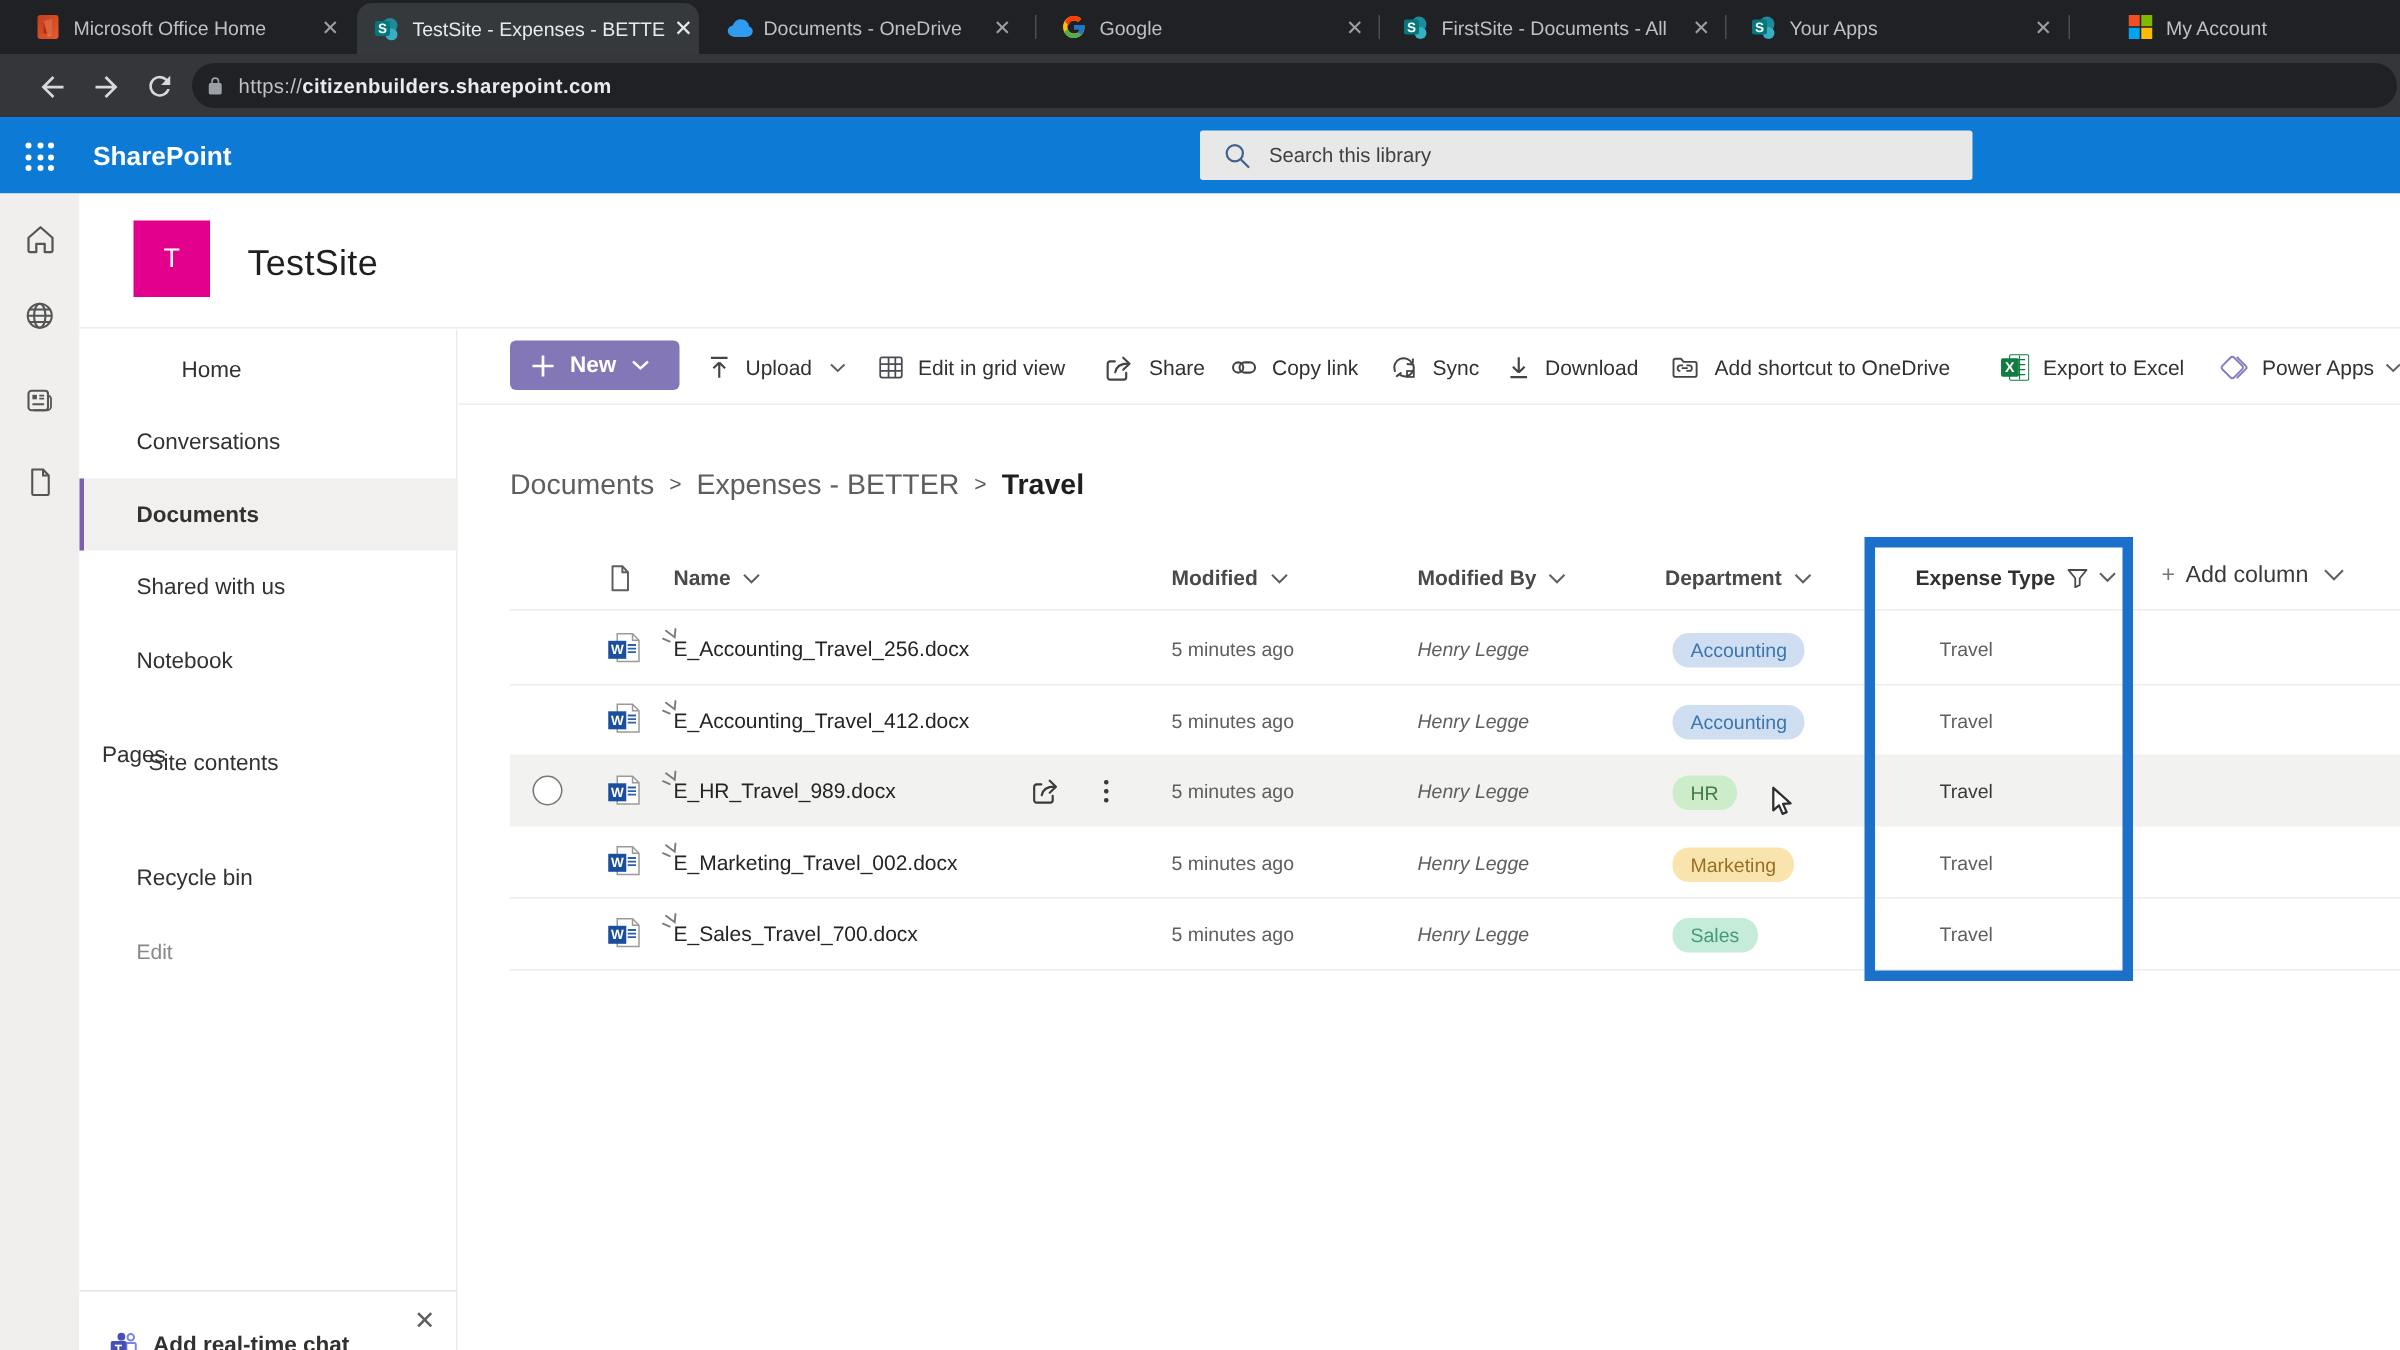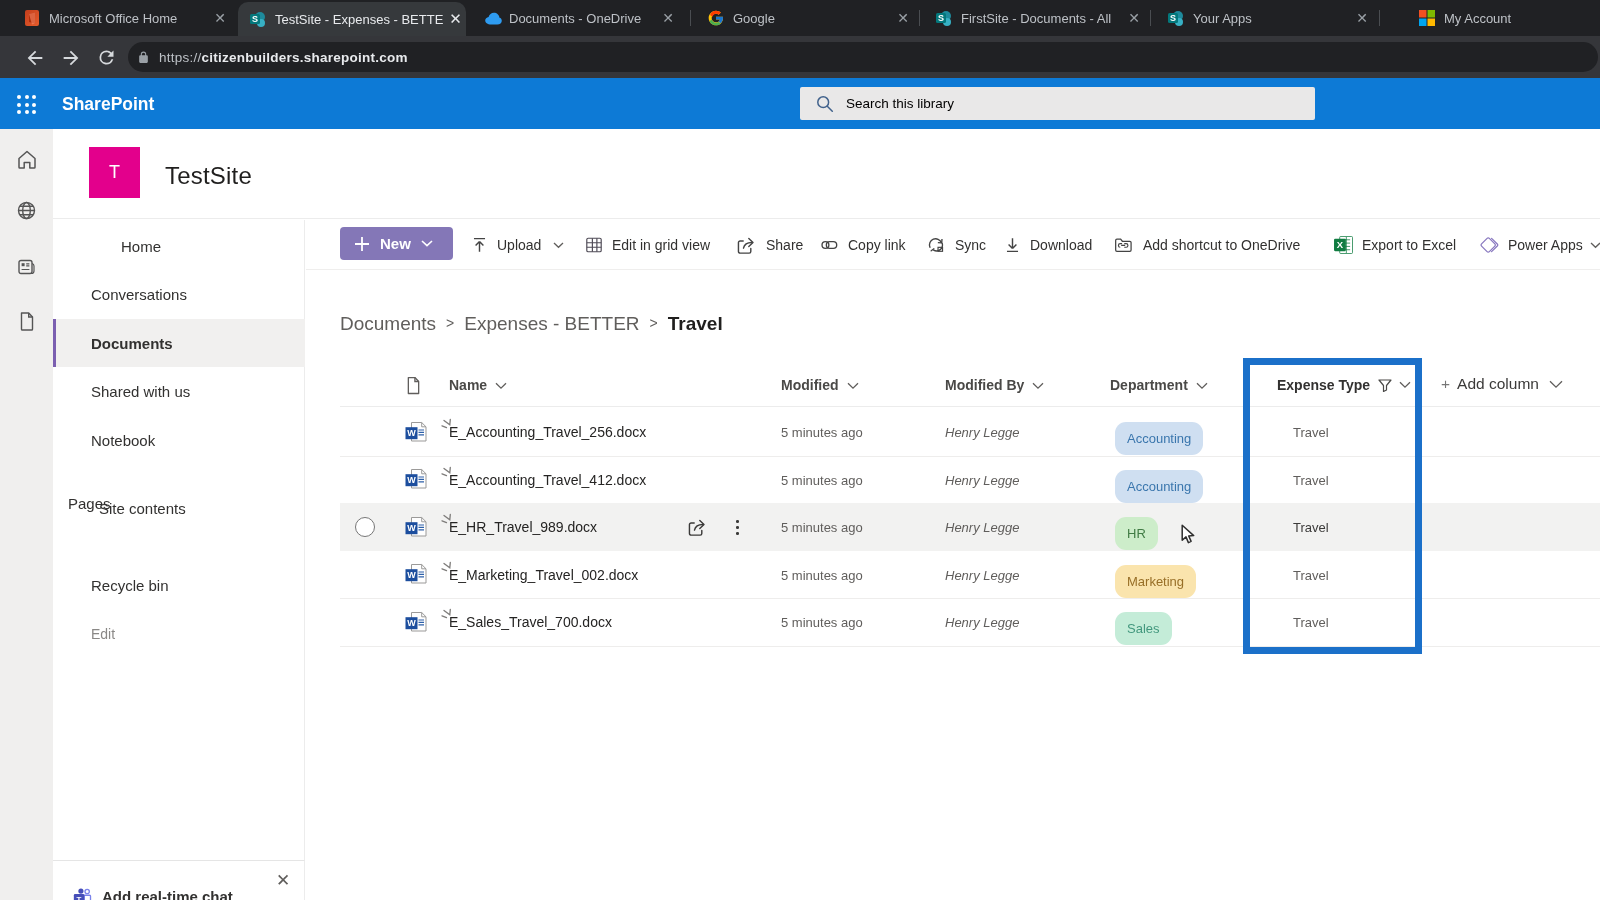--- a/index.html
+++ b/index.html
@@ -23,21 +23,21 @@
   #urlpill .u1 { color:#bdc1c6; font-size:13.5px; letter-spacing:.25px; }
   #urlpill .u2 { color:#e8eaed; font-size:13.5px; font-weight:bold; letter-spacing:.25px; }
   #urlpill .u3 { color:#9aa0a6; font-size:13.5px; letter-spacing:.73px; }
 
   
   #bluebar { left:0; top:78px; width:1600px; height:51px; background:#0d7ad6; }
   #waffle { position:absolute; left:17px; top:95px; width:19px; height:19px; display:grid; grid-template-columns:repeat(3,1fr); gap:3.5px; }
   #waffle i { width:4px; height:4px; background:#fff; border-radius:50%; }
   #splogo { position:absolute; left:62px; top:94px; color:#fff; font-size:17.5px; font-weight:bold; letter-spacing:0; }
   #searchbox { position:absolute; left:800px; top:87px; width:515px; height:33px; background:#e9e8e8; border-radius:2px; display:flex; align-items:center; }
-  #searchbox span { color:#000000; font-size:13.5px; margin-left:12px; }
+  #searchbox span { color:#404040; font-size:13.5px; margin-left:12px; }
 
   
   #rail { left:0; top:129px; width:53px; height:771px; background:#f0efee; }
   .railicon { position:absolute; left:16px; color:#4a4a4a; }
 
   
   #siteheader { left:53px; top:129px; width:1547px; height:90px; background:#fff; border-bottom:1px solid #ececec; }
   #sitelogo { position:absolute; left:89px; top:147px; width:51px; height:51px; background:#e3008c; color:#fff; font-size:18px; display:flex; align-items:center; justify-content:center; }
   #sitename { position:absolute; left:165px; top:162px; font-size:24px; font-weight:500; color:#201f1e; letter-spacing:.2px; }
 
@@ -59,21 +59,21 @@
   #crumbs .sep { color:#605e5c; font-size:14px; margin:0 10px; position:relative; top:-2px; }
   #crumbs b { color:#201f1e; font-weight:bold; }
 
   
   .hdr { position:absolute; top:377px; font-size:14px; font-weight:600; color:#4a4947; white-space:nowrap; }
   #hdrline { left:340px; top:406px; width:1260px; height:1px; background:#ececec; }
   .rowline { position:absolute; left:340px; width:1260px; height:1px; background:#eeedec; }
   .fname { position:absolute; left:449px; font-size:14px; color:#252423; }
   .modif { position:absolute; left:781px; font-size:13px; color:#605e5c; }
   .modby { position:absolute; left:945px; font-size:13px; color:#605e5c;font-style:italic; }
-  .pill  { position:absolute; left:1115px; height:33px; border-radius:11px; font-size:13px; display:flex; align-items:center; padding:0 12px; }
+  .pill  { position:absolute; left:1115px; height:23px; border-radius:11px; font-size:13px; display:flex; align-items:center; padding:0 12px; }
   .trav  { position:absolute; left:1293px; font-size:13px; color:#605e5c; }
   #hilite { left:340px; top:503px; width:1260px; height:48px; background:#f2f2f1; }
 
   #bluebox { left:1243px; top:358px; width:179px; height:296px; border:7px solid #1b70c9; }
 </style>
 </head>
 <body>
 
   <div class="abs" id="tabbar"></div>
   <div class="abs" id="toolbar"></div>

